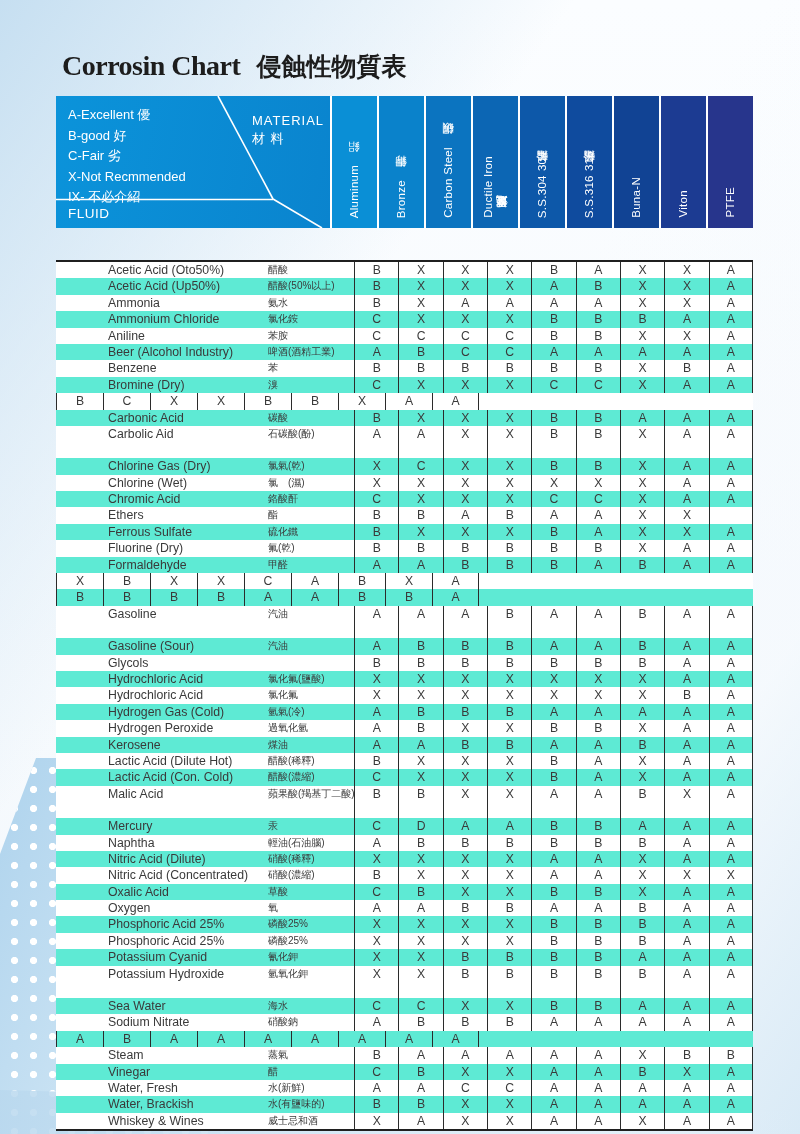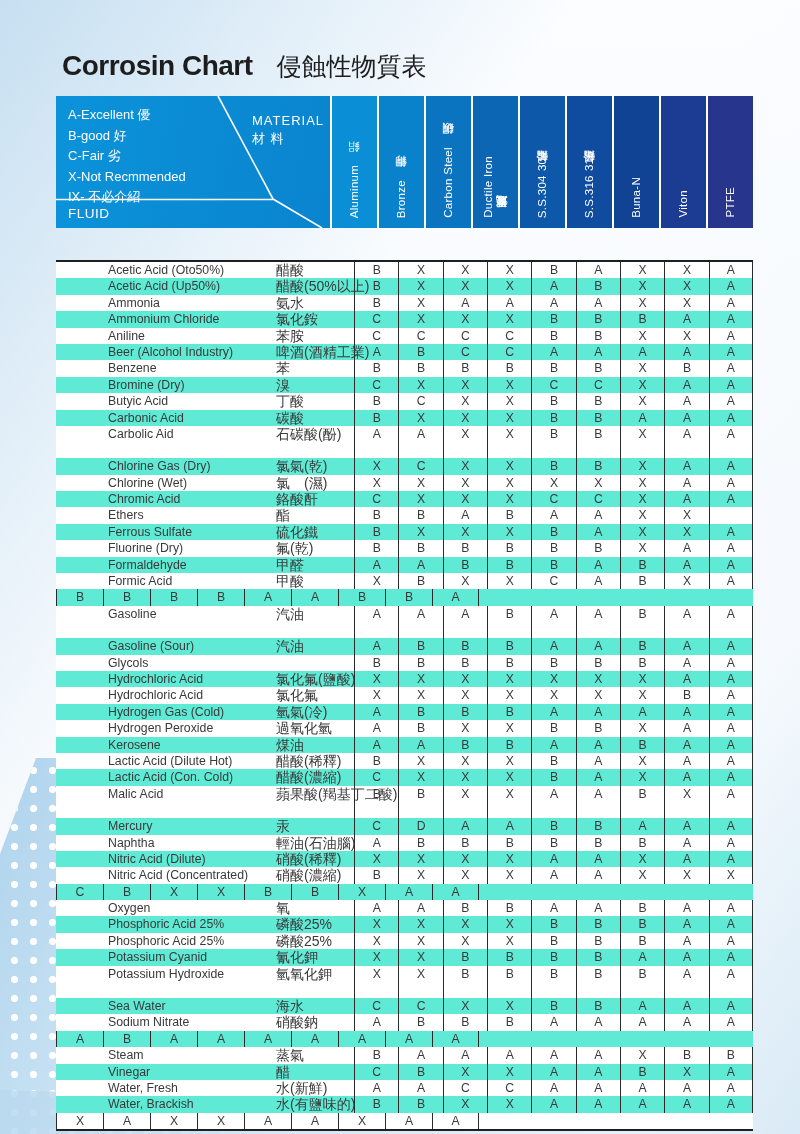--- a/index.html
+++ b/index.html
@@ -23,22 +23,22 @@
       124px 114px,124px 152px,144px 152px,144px 190px,164px 190px,164px 228px,184px 228px,
       184px 266px,204px 266px,204px 304px,224px 304px,224px 376px,0 376px,0 96px);
   }
   .bottom-band{
     position:absolute;left:0;bottom:0;width:100%;height:44px;
     background:linear-gradient(to right,#b9d8ee,#d0e5f4 40%,#e0eef8 72%,rgba(228,240,249,0));
     clip-path:polygon(0 0,100% 50%,100% 100%,0 100%);opacity:.85;
   }
   
   .page-title{position:absolute;left:62px;top:50px;color:#1d1d1d;white-space:nowrap;}
-  .page-title .en{font-size:28px;font-weight:700;letter-spacing:-0.5px;}
-  .page-title .zh{font-size:25px;font-weight:400;margin-left:24px;}
+  .page-title .en{font-size:28px;font-weight:700;letter-spacing:-0.5px;font-family:Liberation Serif, serif;}
+  .page-title .zh{font-size:25px;font-weight:700;margin-left:16px;}
   
   .chart{position:absolute;left:56px;top:96px;width:697px;}
   .chart-header{position:relative;height:164px;}
   .legend-box{
     position:absolute;left:0;top:0;width:274px;height:132px;
     background:linear-gradient(100deg,#0b93da,#0a84ce);
   }
   .legend-items{position:absolute;left:12px;top:9px;color:#fff;font-size:13px;line-height:20.5px;}
   .fluid-label{position:absolute;left:12px;bottom:7px;color:#fff;font-size:13.5px;letter-spacing:.5px;}
   .material-label{position:absolute;left:196px;top:16px;color:#fff;font-size:13px;letter-spacing:1px;line-height:18px;}
@@ -51,21 +51,21 @@
   .colhead-text{writing-mode:vertical-rl;transform:rotate(180deg);
     font-size:11.5px;color:#fff;letter-spacing:.3px;line-height:13.5px;white-space:nowrap;}
   .colhead-text span{display:block;}
   
   .chart-body{border-top:2px solid #1f1f1f;border-bottom:2px solid #1f1f1f;background:#fff;}
   .row{display:flex;height:16.4px;line-height:16.4px;font-size:12.3px;color:#3a3a3a;}
   .row.shaded{background:#5eead4;}
   .row.gap{height:16px;background:#fff;}
   .fname{width:274px;position:relative;box-sizing:border-box;margin-left:40px;}
   .fname .en{position:absolute;left:12px;top:0;white-space:nowrap;}
-  .fname .zh{position:absolute;left:180px;top:0;white-space:nowrap;font-size:14px;}
+  .fname .zh{position:absolute;left:172px;top:0;white-space:nowrap;font-size:10px;}
   .cell{width:47px;box-sizing:border-box;text-align:center;border-left:1px solid #2b2b2b;font-size:12.2px;}
   .cell.last{border-right:1.5px solid #2b2b2b;}
 </style>
 </head>
 <body>
 
 <div id="canvas">
   <div class="dots-zone"></div>
   <div class="bottom-band"></div>
 
@@ -258,24 +258,20 @@
           <div class="cell">X</div>
           <div class="cell">X</div>
           <div class="cell">X</div>
           <div class="cell">C</div>
           <div class="cell">C</div>
           <div class="cell">X</div>
           <div class="cell">A</div>
           <div class="cell last">A</div>
         </div>
         <div class="row">
-          <div class="fname">
-            <span class="en">Butyic Acid</span>
-            <span class="zh">丁酸</span>
-          </div>
           <div class="cell">B</div>
           <div class="cell">C</div>
           <div class="cell">X</div>
           <div class="cell">X</div>
           <div class="cell">B</div>
           <div class="cell">B</div>
           <div class="cell">X</div>
           <div class="cell">A</div>
           <div class="cell last">A</div>
         </div>
@@ -420,24 +416,20 @@
           <div class="cell">A</div>
           <div class="cell">B</div>
           <div class="cell">B</div>
           <div class="cell">B</div>
           <div class="cell">A</div>
           <div class="cell">B</div>
           <div class="cell">A</div>
           <div class="cell last">A</div>
         </div>
         <div class="row">
-          <div class="fname">
-            <span class="en">Formic Acid</span>
-            <span class="zh">甲酸</span>
-          </div>
           <div class="cell">X</div>
           <div class="cell">B</div>
           <div class="cell">X</div>
           <div class="cell">X</div>
           <div class="cell">C</div>
           <div class="cell">A</div>
           <div class="cell">B</div>
           <div class="cell">X</div>
           <div class="cell last">A</div>
         </div>
@@ -695,20 +687,24 @@
           <div class="cell">X</div>
           <div class="cell">X</div>
           <div class="cell">X</div>
           <div class="cell">A</div>
           <div class="cell">A</div>
           <div class="cell">X</div>
           <div class="cell">X</div>
           <div class="cell last">X</div>
         </div>
         <div class="row shaded">
+          <div class="fname">
+            <span class="en">Oxalic Acid</span>
+            <span class="zh">草酸</span>
+          </div>
           <div class="cell">C</div>
           <div class="cell">B</div>
           <div class="cell">X</div>
           <div class="cell">X</div>
           <div class="cell">B</div>
           <div class="cell">B</div>
           <div class="cell">X</div>
           <div class="cell">A</div>
           <div class="cell last">A</div>
         </div>
@@ -894,20 +890,24 @@
           <div class="cell">B</div>
           <div class="cell">X</div>
           <div class="cell">X</div>
           <div class="cell">A</div>
           <div class="cell">A</div>
           <div class="cell">A</div>
           <div class="cell">A</div>
           <div class="cell last">A</div>
         </div>
         <div class="row">
+          <div class="fname">
+            <span class="en">Whiskey &amp; Wines</span>
+            <span class="zh">威士忌和酒</span>
+          </div>
           <div class="cell">X</div>
           <div class="cell">A</div>
           <div class="cell">X</div>
           <div class="cell">X</div>
           <div class="cell">A</div>
           <div class="cell">A</div>
           <div class="cell">X</div>
           <div class="cell">A</div>
           <div class="cell last">A</div>
         </div>

